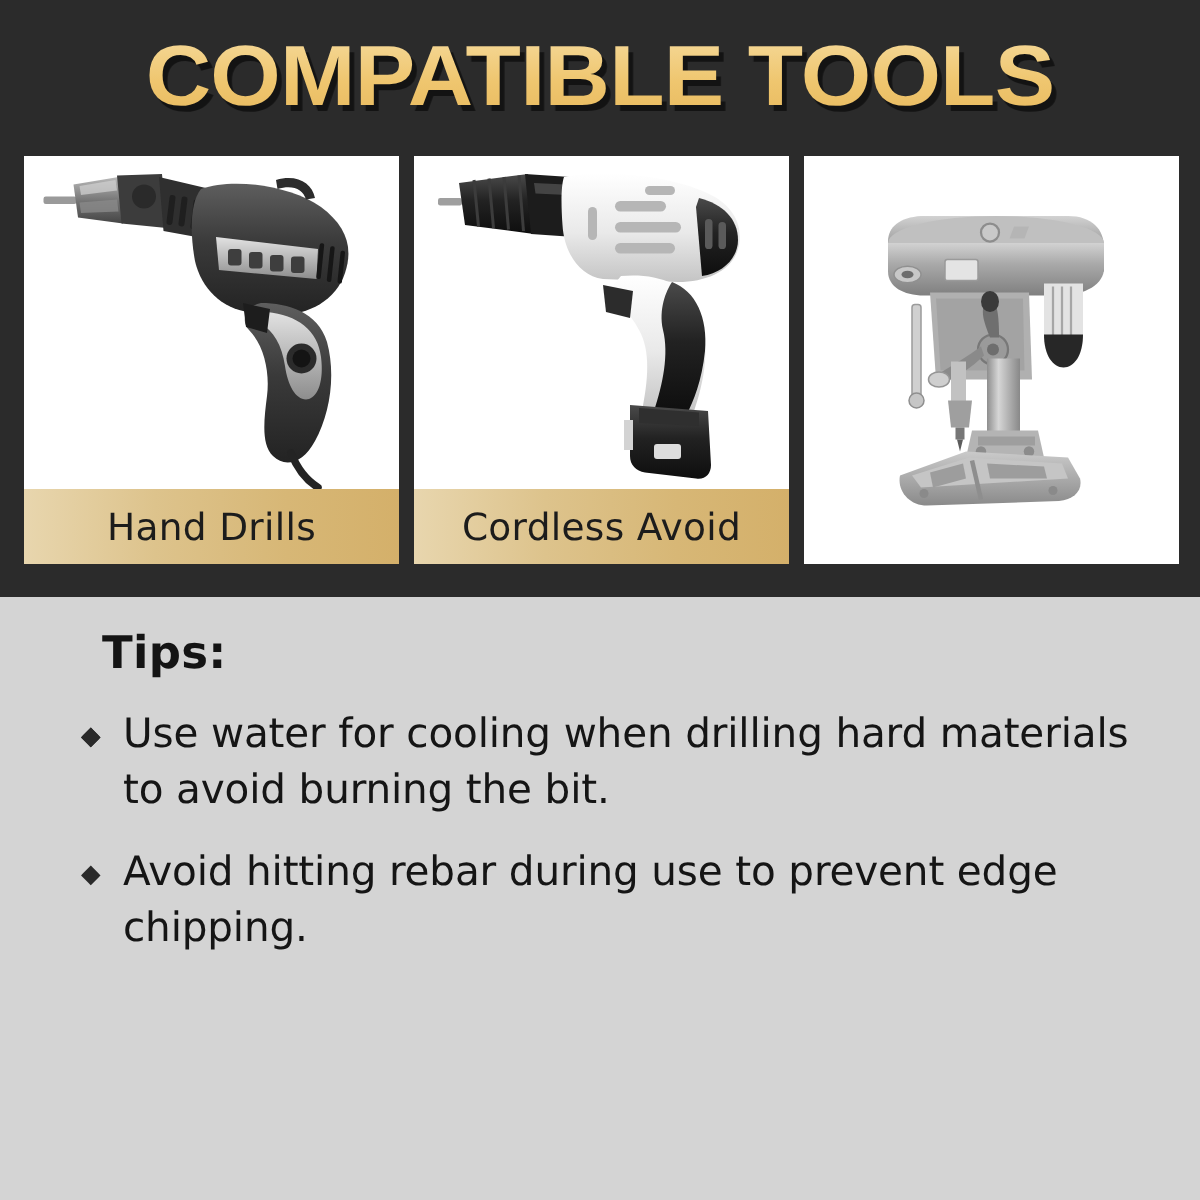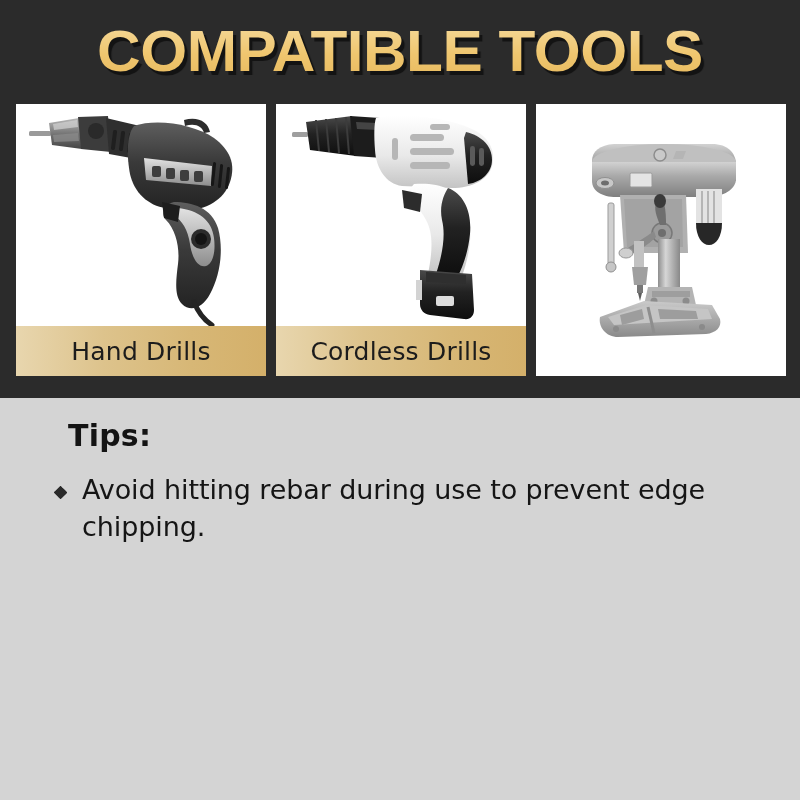--- a/index.html
+++ b/index.html
@@ -296,21 +296,21 @@
             <path d="M126 86 L146 90 L144 108 L128 104 Z" fill="#2c2c2c"></path>
 
             <path d="M144 166 L196 170 L198 206 C198 212, 194 216, 188 215
                      L154 211 C148 210, 144 206, 144 200 Z" fill="url(#cdBlack)"></path>
             <path d="M150 168 L190 171 L190 180 L150 178 Z" fill="#2f2f2f"></path>
             <rect x="160" y="192" width="18" height="10" rx="2" fill="#dddddd"></rect>
 
             <path d="M140 176 L146 176 L146 196 L140 196 Z" fill="#d3d3d3"></path>
           </svg>
         </div>
-        <div class="card-label">Cordless Drills</div>
+        <div class="card-label">Cordless Avoid</div>
       </div>
 
       <div class="card">
         <div class="card-figure">
           <svg class="card-svg" viewBox="0 0 250 222" preserveAspectRatio="xMidYMid meet">
             <defs>
               <linearGradient id="bdHead" x1="0" y1="0" x2="0" y2="1">
                 <stop offset="0%" stop-color="#d2d2d2"></stop>
                 <stop offset="40%" stop-color="#a9a9a9"></stop>
                 <stop offset="100%" stop-color="#7f7f7f"></stop>
@@ -393,20 +393,21 @@
 
   <div class="tips">
     <div class="tips-title">Tips:</div>
 
     <ul class="tip-list">
       <li class="tip-item">
         <span class="tip-bullet">◆</span>
       </li>
       <li class="tip-item">
         <span class="tip-bullet">◆</span>
+        <span>Use water for cooling when drilling hard materials to avoid burning the bit.</span>
       </li>
       <li class="tip-item">
         <span class="tip-bullet">◆</span>
         <span>Avoid hitting rebar during use to prevent edge chipping.</span>
       </li>
     </ul>
   </div>
 
 </div>
 

